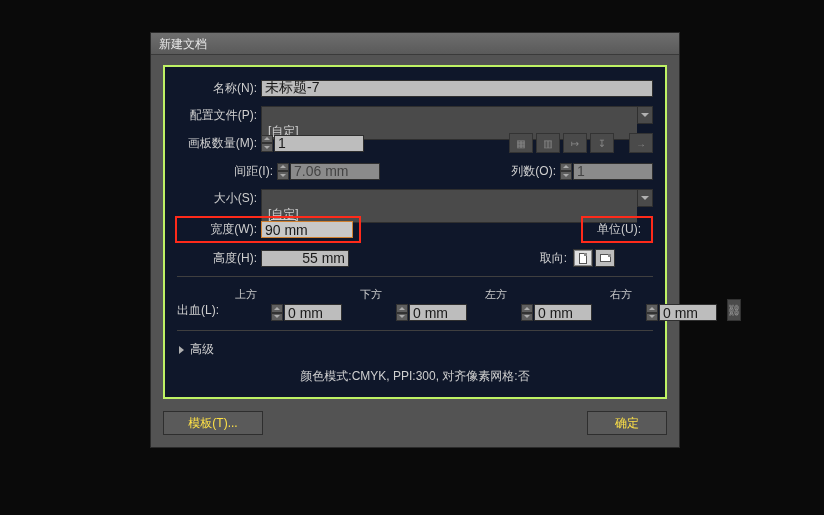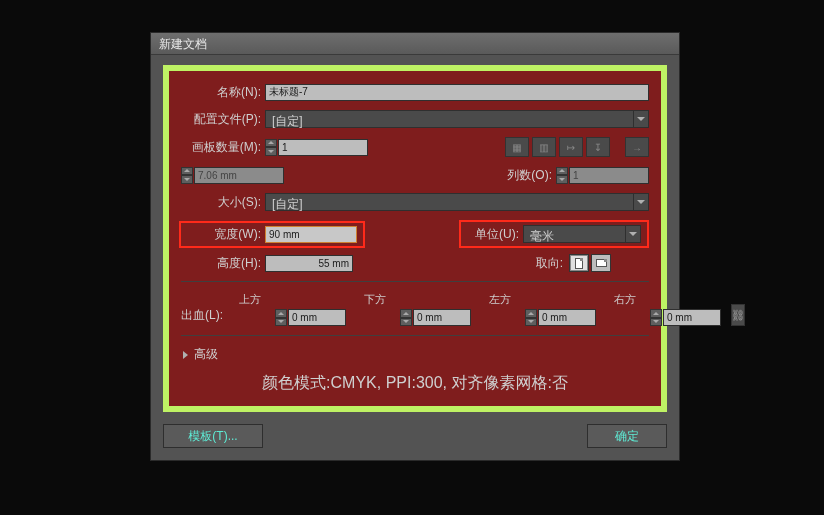--- a/index.html
+++ b/index.html
@@ -25,23 +25,23 @@
     background: linear-gradient(#6e6e6e, #5a5a5a);
     color: #e8e8e8;
     padding: 3px 8px;
     font-size: 12px;
     border-bottom: 1px solid #3a3a3a;
   }
   .content {
     padding: 10px 12px 12px 12px;
   }
   .panel {
-    border: 6px solid #bef264;
+    border: 2px solid #bef264;
     padding: 12px 12px 8px 12px;
-    background: #7f1d1d;
+    background: #0f172a;
   }
   .row {
     display: flex;
     align-items: center;
     margin-bottom: 9px;
     min-height: 18px;
   }
   .label {
     text-align: right;
     color: #cfcfcf;
@@ -49,42 +49,43 @@
     padding-right: 4px;
     white-space: nowrap;
   }
   .label-w { width: 84px; }
   .label-w-ind { width: 100px; }
   input.text {
     background: #bdbdbd;
     border: 1px solid #2f2f2f;
     height: 17px;
     padding: 1px 3px;
-    font-size: 10px;
+    font-size: 14px;
     color: #1a1a1a;
     font-family: inherit;
   }
   input.text.dis {
     background: #8b8b8b;
     color: #444;
   }
   .combo {
     display: flex;
     align-items: stretch;
     height: 18px;
     flex: 1;
   }
   .combo-body {
     flex: 1;
     background: #4a4a4a;
     border: 1px solid #2f2f2f;
     border-right: none;
-    padding: 2px 6px;
+    padding: 16px 6px;
     color: #d0d0d0;
     font-size: 12px;
+    text-decoration: underline;
   }
   .combo-btn {
     width: 16px;
     background: #4a4a4a;
     border: 1px solid #2f2f2f;
     display: flex;
     align-items: center;
     justify-content: center;
   }
   .combo-btn::after {
@@ -181,34 +182,34 @@
   .disclosure::before {
     content: "";
     border-top: 4px solid transparent;
     border-bottom: 4px solid transparent;
     border-left: 5px solid #b0b0b0;
     margin-right: 6px;
   }
   .summary {
     text-align: center;
     color: #cfcfcf;
-    font-size: 16px;
+    font-size: 12px;
     margin: 2px 0 4px 0;
   }
   .footer {
     display: flex;
     justify-content: space-between;
     margin-top: 12px;
   }
   .btn {
     height: 22px;
     padding: 11px 14px;
     background: #5a5a5a;
     border: 1px solid #2e2e2e;
-    color: #5eead4;
+    color: #fde047;
     font-size: 12px;
     font-family: inherit;
     display: flex;
     align-items: center;
     justify-content: center;
     min-width: 80px;
   }
   .footer-right { display: flex; gap: 22px; }
   .orient-btn {
     width: 20px;
@@ -254,20 +255,21 @@
         <div style="flex:1"></div>
         <div class="iconbtn">▦</div>
         <div class="iconbtn">▥</div>
         <div class="iconbtn">↦</div>
         <div class="iconbtn">↧</div>
         <div style="width:12px"></div>
         <div class="iconbtn">→</div>
       </div>
 
       <div class="row">
+        <div class="label label-w-ind">间距(I):</div>
         <div class="spinner">
             <div></div>
             <div></div>
           </div>
         <input class="text dis" style="width: 90px;" disabled="" value="7.06 mm">
         <div style="flex:1"></div>
         <div class="label" style="width:60px">列数(O):</div>
         <div class="spinner">
             <div></div>
             <div></div>
@@ -284,24 +286,20 @@
       </div>
 
       <div class="row" style="margin-bottom:6px;gap:12px;">
         <div class="hl-red" style="margin-left:-2px;">
           <div class="label" style="width:78px">宽度(W):</div>
           <input class="text" style="width: 92px; border: 1px solid rgb(208, 128, 48); background: rgb(200, 200, 200);" value="90 mm">
         </div>
         <div style="flex:1"></div>
         <div class="hl-red">
           <div class="label" style="width:56px">单位(U):</div>
-          <div class="combo" style="width:118px">
-            <div class="combo-body">毫米</div>
-            <div class="combo-btn"></div>
-          </div>
         </div>
       </div>
 
       <div class="row">
         <div class="label label-w">高度(H):</div>
         <input class="text" style="width: 88px; text-align: right;" value="55 mm">
         <div style="flex:1"></div>
         <div class="label" style="width:40px">取向:</div>
         <div class="orient-btn sel">
             <div class="orient-inner-p"></div>

